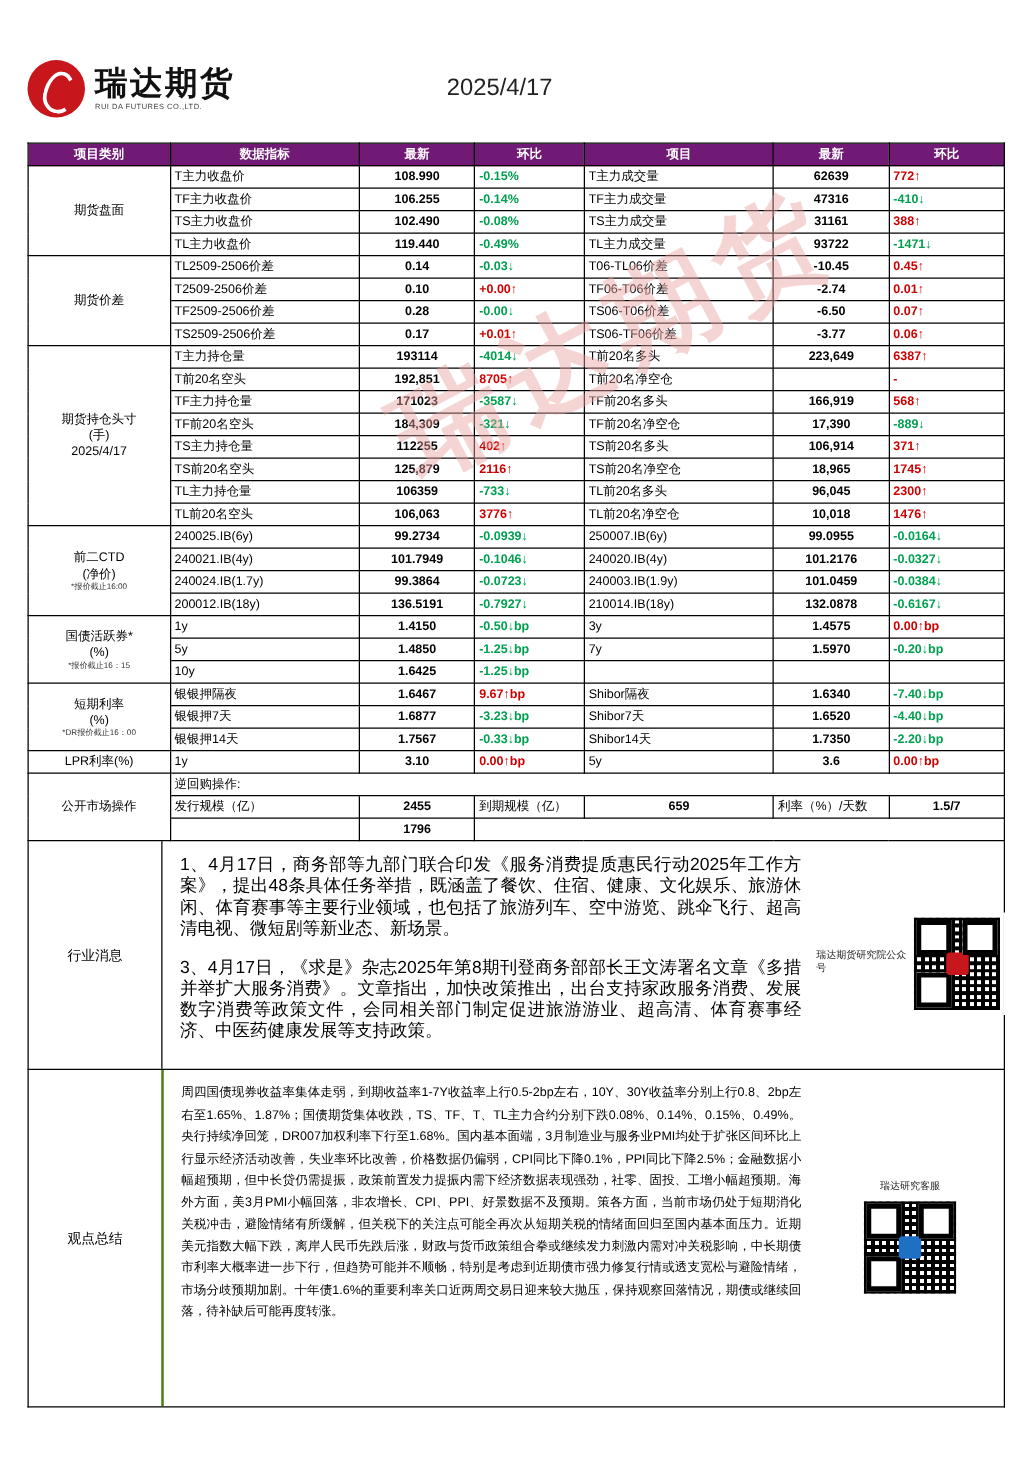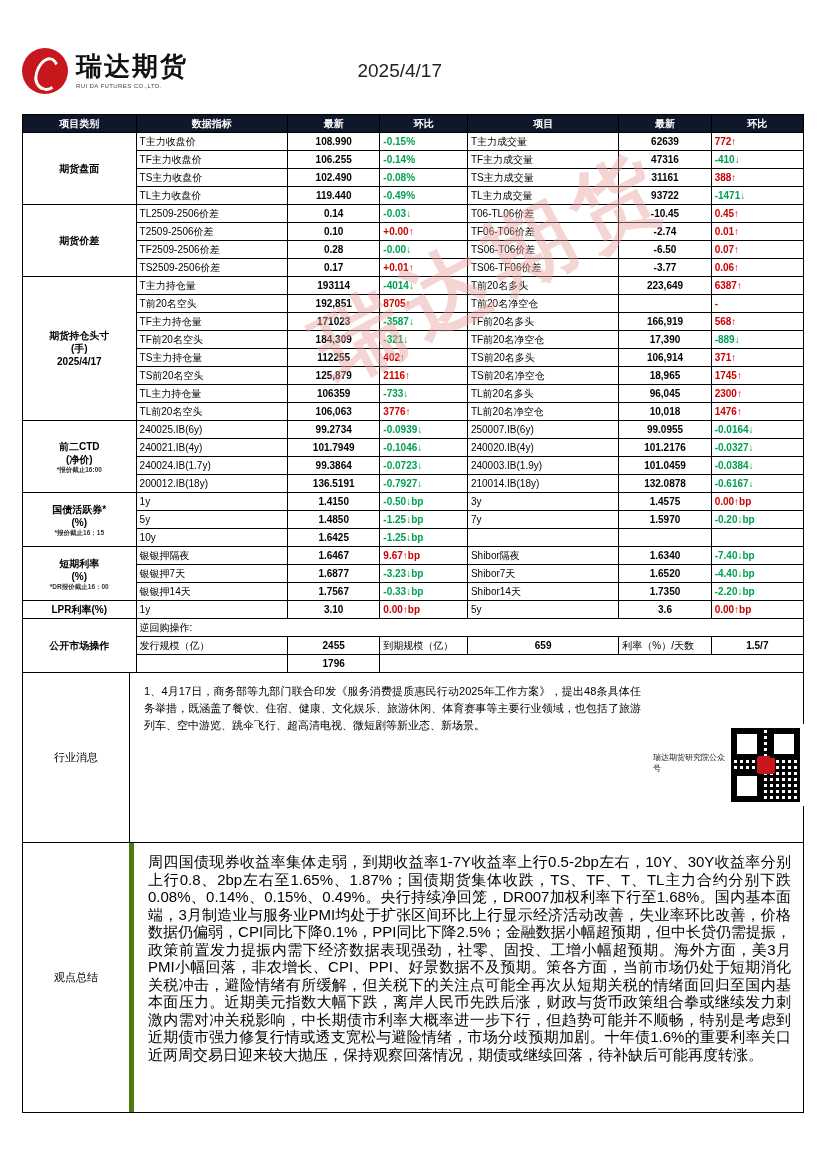--- a/index.html
+++ b/index.html
@@ -39,60 +39,60 @@
     transform:rotate(-28deg);letter-spacing:10px;pointer-events:none;
     white-space:nowrap;
   }
 
   
   table.main{border-collapse:collapse;width:100%;table-layout:fixed;}
   table.main td,table.main th{
     border:1px solid #000;padding:1px 3px;font-size:10px;line-height:13px;height:15px;
     vertical-align:middle;
   }
-  thead th{background:#0f172a;color:#fff;font-weight:bold;text-align:center;font-size:11px;height:18px;}
-  .cat{text-align:center;font-size:10.5px;font-weight:bold;}
+  thead th{background:#701a75;color:#fff;font-weight:bold;text-align:center;font-size:11px;height:18px;}
+  .cat{text-align:center;font-size:10.5px;}
   .lbl{text-align:left;padding-left:4px;}
   .num{text-align:center;font-weight:bold;}
   .chg{padding-right:6px;font-weight:bold;}
   .up{color:#cc0000;}
   .down{color:#00a050;}
   .flat{color:#cc0000;}
   .sub{font-size:6.5px;color:#333;line-height:8px;display:block;}
   
   .news-block{
     border:1px solid #000;border-top:none;width:100%;box-sizing:border-box;
     display:flex;min-height:170px;
   }
   .news-cat{
     width:106px;flex:0 0 106px;border-right:1px solid #000;
     display:flex;align-items:center;justify-content:center;text-align:center;font-size:11px;
   }
   .news-body{flex:1;padding:10px 12px 8px 14px;}
-  .news-p{font-size:11px;line-height:17px;margin:0 0 14px 0;text-align:justify;}
+  .news-p{font-size:14px;line-height:17px;margin:0 0 14px 0;text-align:justify;}
   .news-right{width:150px;flex:0 0 150px;display:flex;flex-direction:row;align-items:center;padding-top:14px;}
   .qr-cap{font-size:8px;margin-bottom:4px;color:#222;}
   .qr{width:74px;height:74px;background:
       repeating-linear-gradient(0deg,#000 0 3px,#fff 3px 6px),
       repeating-linear-gradient(90deg,#000 0 3px,transparent 3px 6px);
       background-blend-mode:multiply;border:3px solid #fff;outline:1px solid #fff;position:relative;}
   .qr:before,.qr:after{
     content:"";position:absolute;width:20px;height:20px;border:4px solid #000;background:#fff;
   }
   .qr:before{left:2px;top:2px;}
   .qr:after{right:2px;top:2px;}
   .qr-inner{position:absolute;left:2px;bottom:2px;width:20px;height:20px;border:4px solid #000;background:#fff;}
   .qr-dot{position:absolute;left:38%;top:38%;width:18px;height:18px;background:#c8161d;border-radius:3px;}
 
   .summary-block{
     border:1px solid #000;border-top:none;width:100%;box-sizing:border-box;display:flex;min-height:270px;
   }
-  .sum-cat{width:106px;flex:0 0 106px;border-right:5px solid #4d7c0f;display:flex;align-items:center;justify-content:center;font-size:11px;}
+  .sum-cat{width:106px;flex:0 0 106px;border-right:2px solid #4d7c0f;display:flex;align-items:center;justify-content:center;font-size:11px;}
   .sum-body{flex:1;padding:10px 12px 10px 14px;}
-  .sum-p{font-size:15px;line-height:17.5px;margin:0;text-align:justify;}
+  .sum-p{font-size:10px;line-height:17.5px;margin:0;text-align:justify;}
   .sum-right{width:150px;flex:0 0 150px;display:flex;flex-direction:column;align-items:center;justify-content:center;}
 </style>
 </head>
 <body>
 
 <div class="page">
 
   <div class="header">
     <div class="logo-wrap">
       <div class="logo-mark"></div>
@@ -368,30 +368,38 @@
           <td class="num">1796</td>
           <td colspan="4"></td>
         </tr>
       </tbody>
   </table>
 
   <div class="news-block">
     <div class="news-cat">行业消息</div>
     <div class="news-body">
       <p class="news-p">1、4月17日，商务部等九部门联合印发《服务消费提质惠民行动2025年工作方案》，提出48条具体任务举措，既涵盖了餐饮、住宿、健康、文化娱乐、旅游休闲、体育赛事等主要行业领域，也包括了旅游列车、空中游览、跳伞飞行、超高清电视、微短剧等新业态、新场景。</p>
+      <p class="news-p">3、4月17日，《求是》杂志2025年第8期刊登商务部部长王文涛署名文章《多措并举扩大服务消费》。文章指出，加快改策推出，出台支持家政服务消费、发展数字消费等政策文件，会同相关部门制定促进旅游游业、超高清、体育赛事经济、中医药健康发展等支持政策。</p>
     </div>
     <div class="news-right">
       <div class="qr-cap">瑞达期货研究院公众号</div>
       <div class="qr">
         <div class="qr-inner"></div>
           <div class="qr-dot"></div>
       </div>
     </div>
   </div>
 
   <div class="summary-block">
     <div class="sum-cat">观点总结</div>
     <div class="sum-body">
       <p class="sum-p">周四国债现券收益率集体走弱，到期收益率1-7Y收益率上行0.5-2bp左右，10Y、30Y收益率分别上行0.8、2bp左右至1.65%、1.87%；国债期货集体收跌，TS、TF、T、TL主力合约分别下跌0.08%、0.14%、0.15%、0.49%。央行持续净回笼，DR007加权利率下行至1.68%。国内基本面端，3月制造业与服务业PMI均处于扩张区间环比上行显示经济活动改善，失业率环比改善，价格数据仍偏弱，CPI同比下降0.1%，PPI同比下降2.5%；金融数据小幅超预期，但中长贷仍需提振，政策前置发力提振内需下经济数据表现强劲，社零、固投、工增小幅超预期。海外方面，美3月PMI小幅回落，非农增长、CPI、PPI、好景数据不及预期。策各方面，当前市场仍处于短期消化关税冲击，避险情绪有所缓解，但关税下的关注点可能全再次从短期关税的情绪面回归至国内基本面压力。近期美元指数大幅下跌，离岸人民币先跌后涨，财政与货币政策组合拳或继续发力刺激内需对冲关税影响，中长期债市利率大概率进一步下行，但趋势可能并不顺畅，特别是考虑到近期债市强力修复行情或透支宽松与避险情绪，市场分歧预期加剧。十年债1.6%的重要利率关口近两周交易日迎来较大抛压，保持观察回落情况，期债或继续回落，待补缺后可能再度转涨。</p>
     </div>
+    <div class="sum-right">
+      <div class="qr-cap">瑞达研究客服</div>
+      <div class="qr">
+        <div class="qr-inner"></div>
+          <div class="qr-dot" style="background:#1f6fc4"></div>
+      </div>
+    </div>
   </div>
 
 </div>
 
 </body></html>

